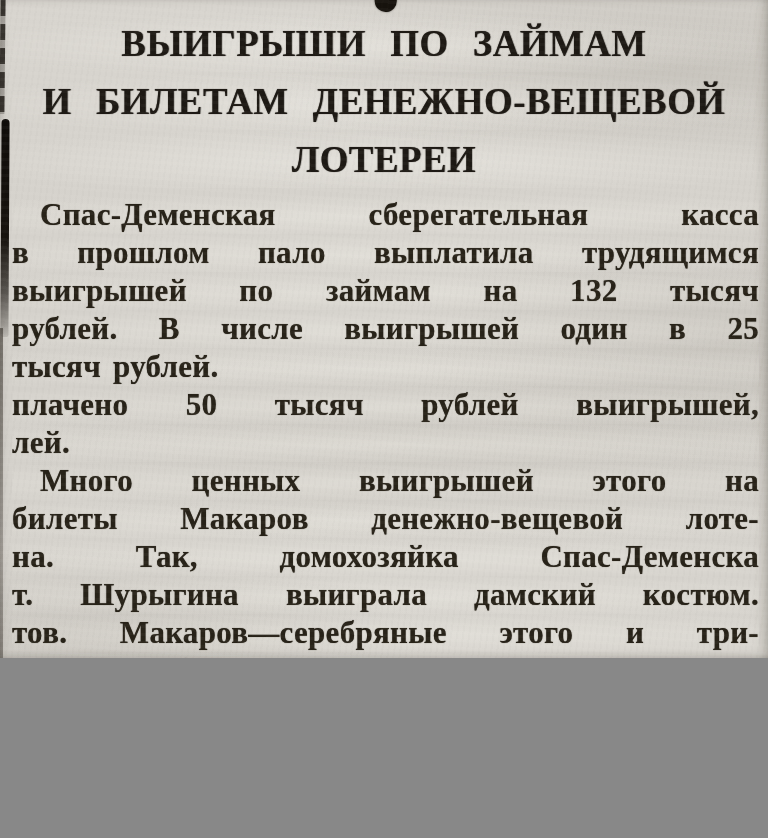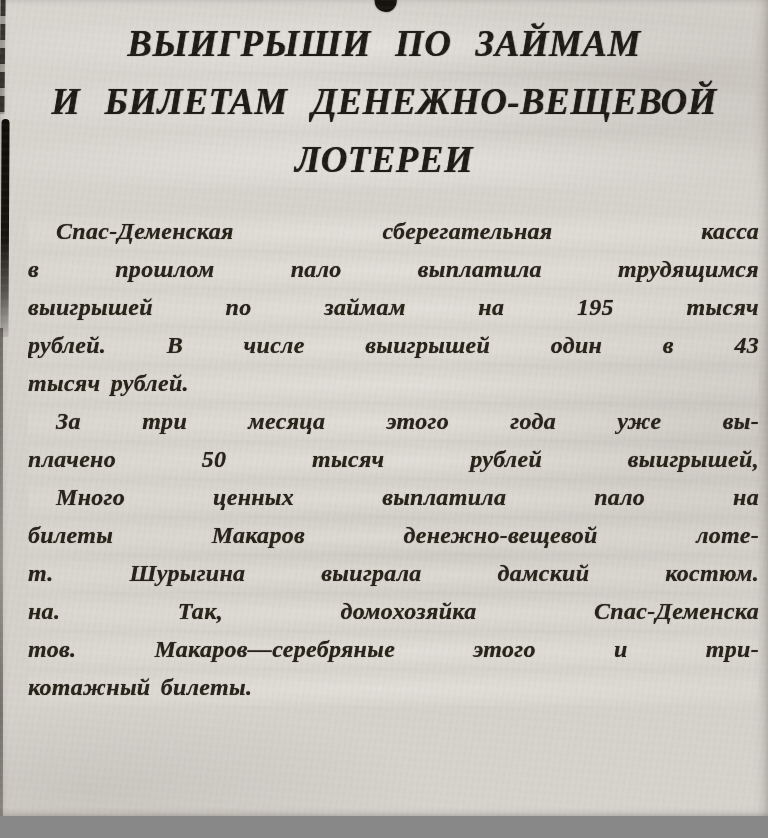--- a/index.html
+++ b/index.html
@@ -1,35 +1,34 @@
 <!DOCTYPE html>
 <html lang="ru"><head>
 <meta charset="utf-8">
 <style>
   html, body { margin: 0; padding: 0; }
   body { background: #888; font-family: "Liberation Serif", "DejaVu Serif", serif; }
 
   .page {
     position: relative;
     width: 768px;
-    height: 816px;
+    height: 658px;
     margin: 0 auto;
     overflow: hidden;
     color: #262219;
     background:
       radial-gradient(ellipse 620px 170px at 88% 10%, rgba(158,153,144,0.28), rgba(158,153,144,0) 65%),
       radial-gradient(ellipse 520px 220px at 94% 52%, rgba(160,155,146,0.22), rgba(160,155,146,0) 60%),
       radial-gradient(ellipse 680px 160px at 60% 68%, rgba(164,159,150,0.18), rgba(164,159,150,0) 65%),
       radial-gradient(ellipse 560px 150px at 12% 97%, rgba(150,145,136,0.20), rgba(150,145,136,0) 60%),
       linear-gradient(#d8d5cf, #d3d0ca 60%, #d6d3cd);
     box-shadow:
       inset -7px 0 14px -7px rgba(85,80,72,0.45),
       inset 4px 0 10px -5px rgba(70,64,56,0.35),
       inset 0 -5px 10px -6px rgba(95,90,82,0.35);
-    font-style: italic;
   }
 
   
   .rule-top {
     position: absolute; left: 0; top: 0; width: 5px; height: 114px;
     background: repeating-linear-gradient(
       to bottom,
       rgba(28,24,19,0.85) 0 16px,
       rgba(28,24,19,0.25) 16px 24px);
     transform: rotate(0.6deg);
@@ -70,23 +69,23 @@
     letter-spacing: 0.5px; word-spacing: 15px;
     color: #1d1914;
     transform: scaleX(0.97);
     text-shadow: 0 0 1px rgba(29,25,20,0.75), 1px 0 0 rgba(29,25,20,0.18);
     background: radial-gradient(ellipse 70% 68% at 50% 55%,
       rgba(241,239,233,0.5), rgba(241,239,233,0) 85%);
   }
 
   
   .article-body {
-    margin-top: 24px;
-    padding: 0 9px 0 28px;
-    font-weight: 700; font-size: 24px;
+    margin-top: 8px;
+    padding: 0 9px 0 12px;
+    font-weight: 700; font-size: 31px;
     letter-spacing: 0.3px; word-spacing: 4px;
     color: #272218;
     text-shadow: 0 0 1px rgba(39,34,24,0.65);
   }
   .bl {
     height: 38px; line-height: 38px; overflow: hidden;
     text-align: justify; text-align-last: justify;
     background: radial-gradient(ellipse 96% 66% at 50% 55%,
       rgba(240,238,231,0.45), rgba(240,238,231,0) 88%);
   }
@@ -107,35 +106,35 @@
     <div class="hl">ВЫИГРЫШИ ПО ЗАЙМАМ</div>
     <div class="hl">И БИЛЕТАМ ДЕНЕЖНО-ВЕЩЕВОЙ</div>
     <div class="hl">ЛОТЕРЕИ</div>
   </div>
 
   <div class="article-body">
 
     <div>
       <div class="bl indent">Спас-Деменская сберегательная касса</div>
       <div class="bl">в прошлом пало выплатила трудящимся</div>
-      <div class="bl">выигрышей по займам на 195 тысяч</div>
-      <div class="bl">рублей. В числе выигрышей один в 43</div>
+      <div class="bl">выигрышей по займам на 132 тысяч</div>
+      <div class="bl">рублей. В числе выигрышей один в 25</div>
       <div class="bl last">тысяч рублей.</div>
     </div>
 
     <div>
-      <div class="bl indent">За три месяца этого года уже вы-</div>
       <div class="bl">плачено 50 тысяч рублей выигрышей,</div>
+      <div class="bl last">лей.</div>
     </div>
 
     <div>
-      <div class="bl indent">Много ценных выплатила пало на</div>
+      <div class="bl indent">Много ценных выигрышей этого на</div>
       <div class="bl">билеты Макаров денежно-вещевой лоте-</div>
+      <div class="bl">на. Так, домохозяйка Спас-Деменска</div>
       <div class="bl">т. Шурыгина выиграла дамский костюм.</div>
-      <div class="bl">на. Так, домохозяйка Спас-Деменска</div>
       <div class="bl">тов. Макаров—серебряные этого и три-</div>
       <div class="bl last">котажный билеты.</div>
     </div>
 
   </div>
 
   <div class="grain"></div>
 </div>
 
 </body></html>

